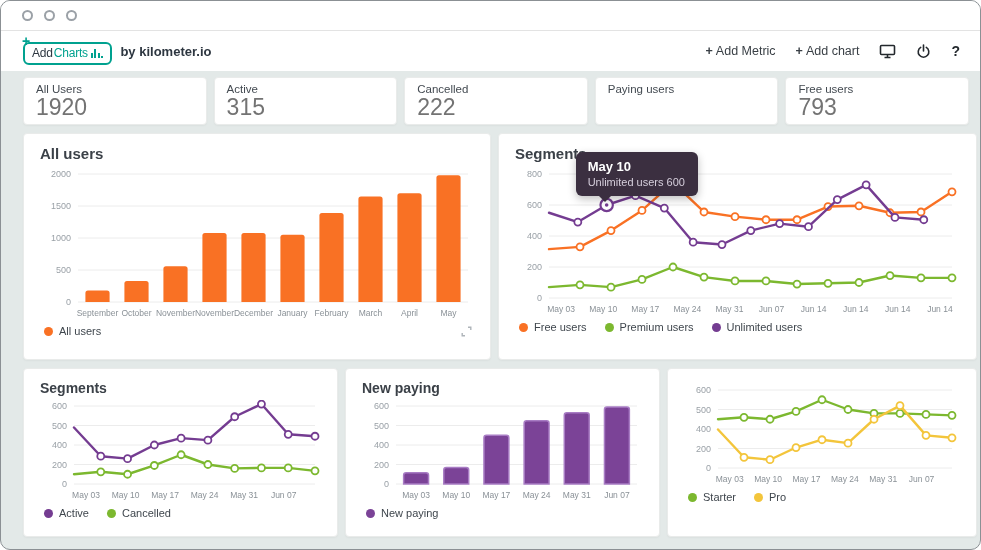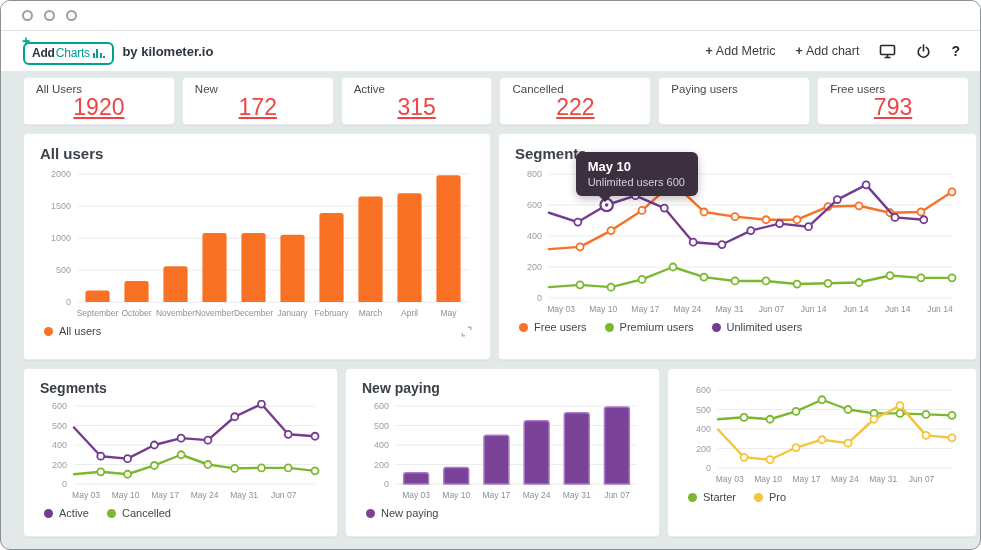--- a/index.html
+++ b/index.html
@@ -13,37 +13,37 @@
     display: flex; align-items: center; padding-left: 21px; gap: 11px; }
   .tl-dot { width: 11px; height: 11px; border: 2px solid #9ba1a7; border-radius: 50%; }
   
   .appbar { height: 40px; background: #fff; display: flex; align-items: center;
     padding: 0 20px 0 22px; }
   .logo { display: flex; align-items: center; gap: 8px; }
   .logo-box { position: relative; border: 2px solid #00a18f; border-radius: 6px;
     padding: 2px 7px 3px 7px; display: flex; align-items: flex-end; gap: 1px; margin-top: 4px; }
   .logo-plus { position: absolute; top: -11px; left: -3px; color: #00a18f;
     font-weight: 700; font-size: 14px; }
-  .logo-add { color: #2d3640; font-weight: 700; font-size: 12px; letter-spacing: -.2px; }
+  .logo-add { color: #2d3640; font-weight: 400; font-size: 12px; letter-spacing: -.2px; }
   .logo-charts { color: #00a18f; font-weight: 400; font-size: 12px; letter-spacing: -.2px; }
   .logo-bars { display: flex; align-items: flex-end; gap: 1.5px; margin: 0 0 2px 2px; }
   .logo-bars i { display: block; width: 2px; background: #00a18f; }
   .logo-by { color: #2d3640; font-size: 13px; font-weight: 600; }
   .appbar-right { margin-left: auto; display: flex; align-items: center; gap: 20px; }
   .ab-btn { font-size: 12.5px; color: #3a4046; cursor: pointer; white-space: nowrap; }
   .ab-btn b { font-weight: 700; margin-right: 3px; }
   .ab-icon { display: flex; align-items: center; cursor: pointer; }
   .help-btn { font-size: 14px; font-weight: 700; color: #23282d; cursor: pointer; }
   
   .content { padding: 6px 11px 0 22px; }
   .stats-row { display: flex; gap: 7px; }
   .stat-card { flex: 1; height: 48px; background: #fff; border: 1px solid #e9ebea;
     border-radius: 4px; box-shadow: 0 1px 2px rgba(0,0,0,.04); padding: 5px 12px 4px; }
   .stat-label { font-size: 11.5px; color: #434a51; }
-  .stat-value { font-size: 23px; color: #ef4444; text-align: center; line-height: 1.05; text-decoration: underline; }
+  .stat-value { font-size: 23px; color: #737373; line-height: 1.05; }
   .row { display: flex; gap: 7px; margin-top: 8px; }
   .card { background: #fff; border: 1px solid #e9ebea; border-radius: 4px;
     box-shadow: 0 1px 2px rgba(0,0,0,.04); padding: 11px 16px 6px; position: relative; }
   .card-title { font-size: 15px; font-weight: 600; color: #3b4148; }
   .row2 .card-title { font-size: 14px; }
   .card-l1-left  { width: 468px; height: 227px; }
   .card-l1-right { flex: 1;     height: 227px; }
   .card-l2 { width: 315px; height: 169px; }
   .card-l2-right { flex: 1; height: 169px; }
   .chart-wrap { position: relative; margin-top: 6px; }
@@ -108,24 +108,20 @@
       <span class="help-btn">?</span>
     </div>
   </div>
 
   <div class="content">
 
     <div class="stats-row">
       <div class="stat-card">
         <div class="stat-label">All Users</div>
         <div class="stat-value">1920</div>
-      </div>
-      <div class="stat-card">
-        <div class="stat-label">New</div>
-        <div class="stat-value">172</div>
       </div>
       <div class="stat-card">
         <div class="stat-label">Active</div>
         <div class="stat-value">315</div>
       </div>
       <div class="stat-card">
         <div class="stat-label">Cancelled</div>
         <div class="stat-value">222</div>
       </div>
       <div class="stat-card">

